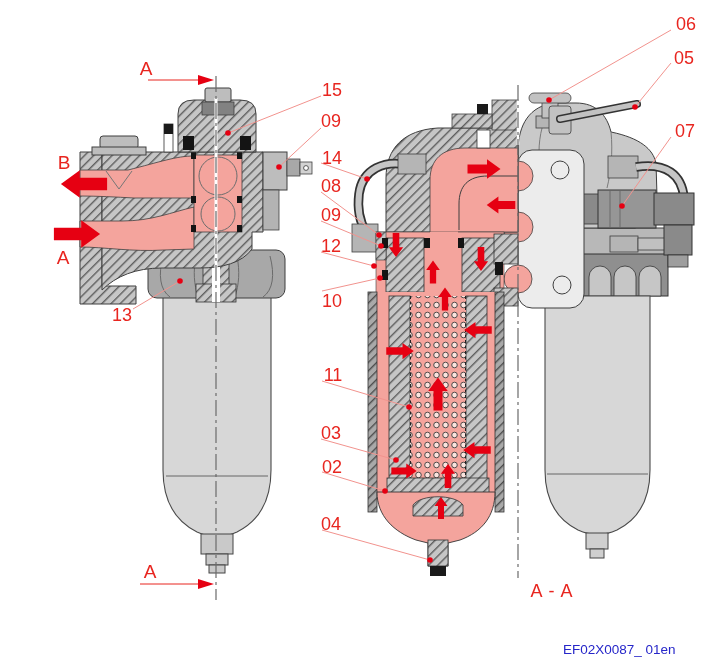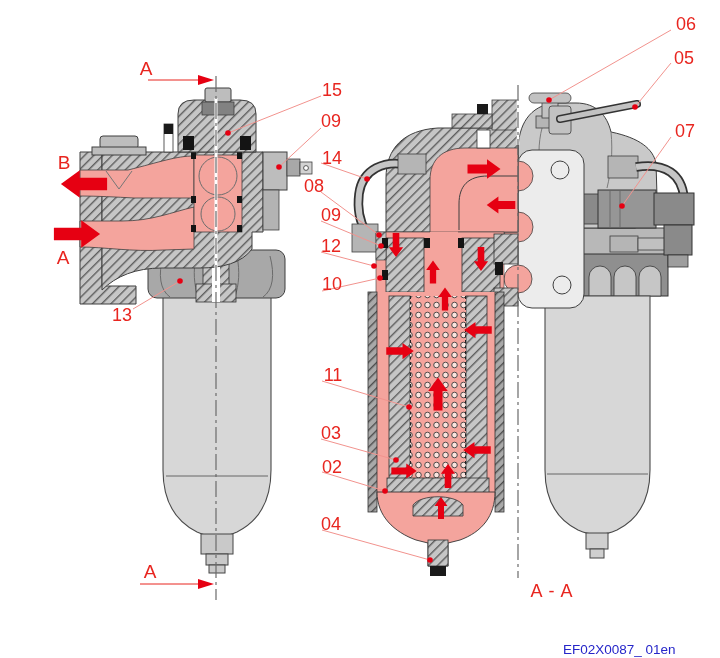--- a/index.html
+++ b/index.html
@@ -255,24 +255,24 @@
         <circle cx="430" cy="560" r="2.8"></circle>
   </g>
 </svg>
 
 <span class="lbl" style="left:686px;top:24px">06</span>
 <span class="lbl" style="left:684px;top:58px">05</span>
 <span class="lbl" style="left:685px;top:131px">07</span>
 <span class="lbl" style="left:332px;top:90px">15</span>
 <span class="lbl" style="left:331px;top:121px">09</span>
 <span class="lbl" style="left:332px;top:158px">14</span>
-<span class="lbl" style="left:314px;top:186px">08</span>
+<span class="lbl" style="left:331px;top:186px">08</span>
 <span class="lbl" style="left:331px;top:215px">09</span>
 <span class="lbl" style="left:331px;top:246px">12</span>
-<span class="lbl" style="left:332px;top:284px">10</span>
+<span class="lbl" style="left:332px;top:301px">10</span>
 <span class="lbl" style="left:122px;top:315px">13</span>
 <span class="lbl" style="left:333px;top:375px">11</span>
 <span class="lbl" style="left:331px;top:433px">03</span>
 <span class="lbl" style="left:332px;top:467px">02</span>
 <span class="lbl" style="left:331px;top:524px">04</span>
 
 <span class="lbl letter" style="left:146px;top:68px">A</span>
 <span class="lbl letter" style="left:64px;top:162px">B</span>
 <span class="lbl letter" style="left:63px;top:257px">A</span>
 <span class="lbl letter" style="left:150px;top:571px">A</span>

